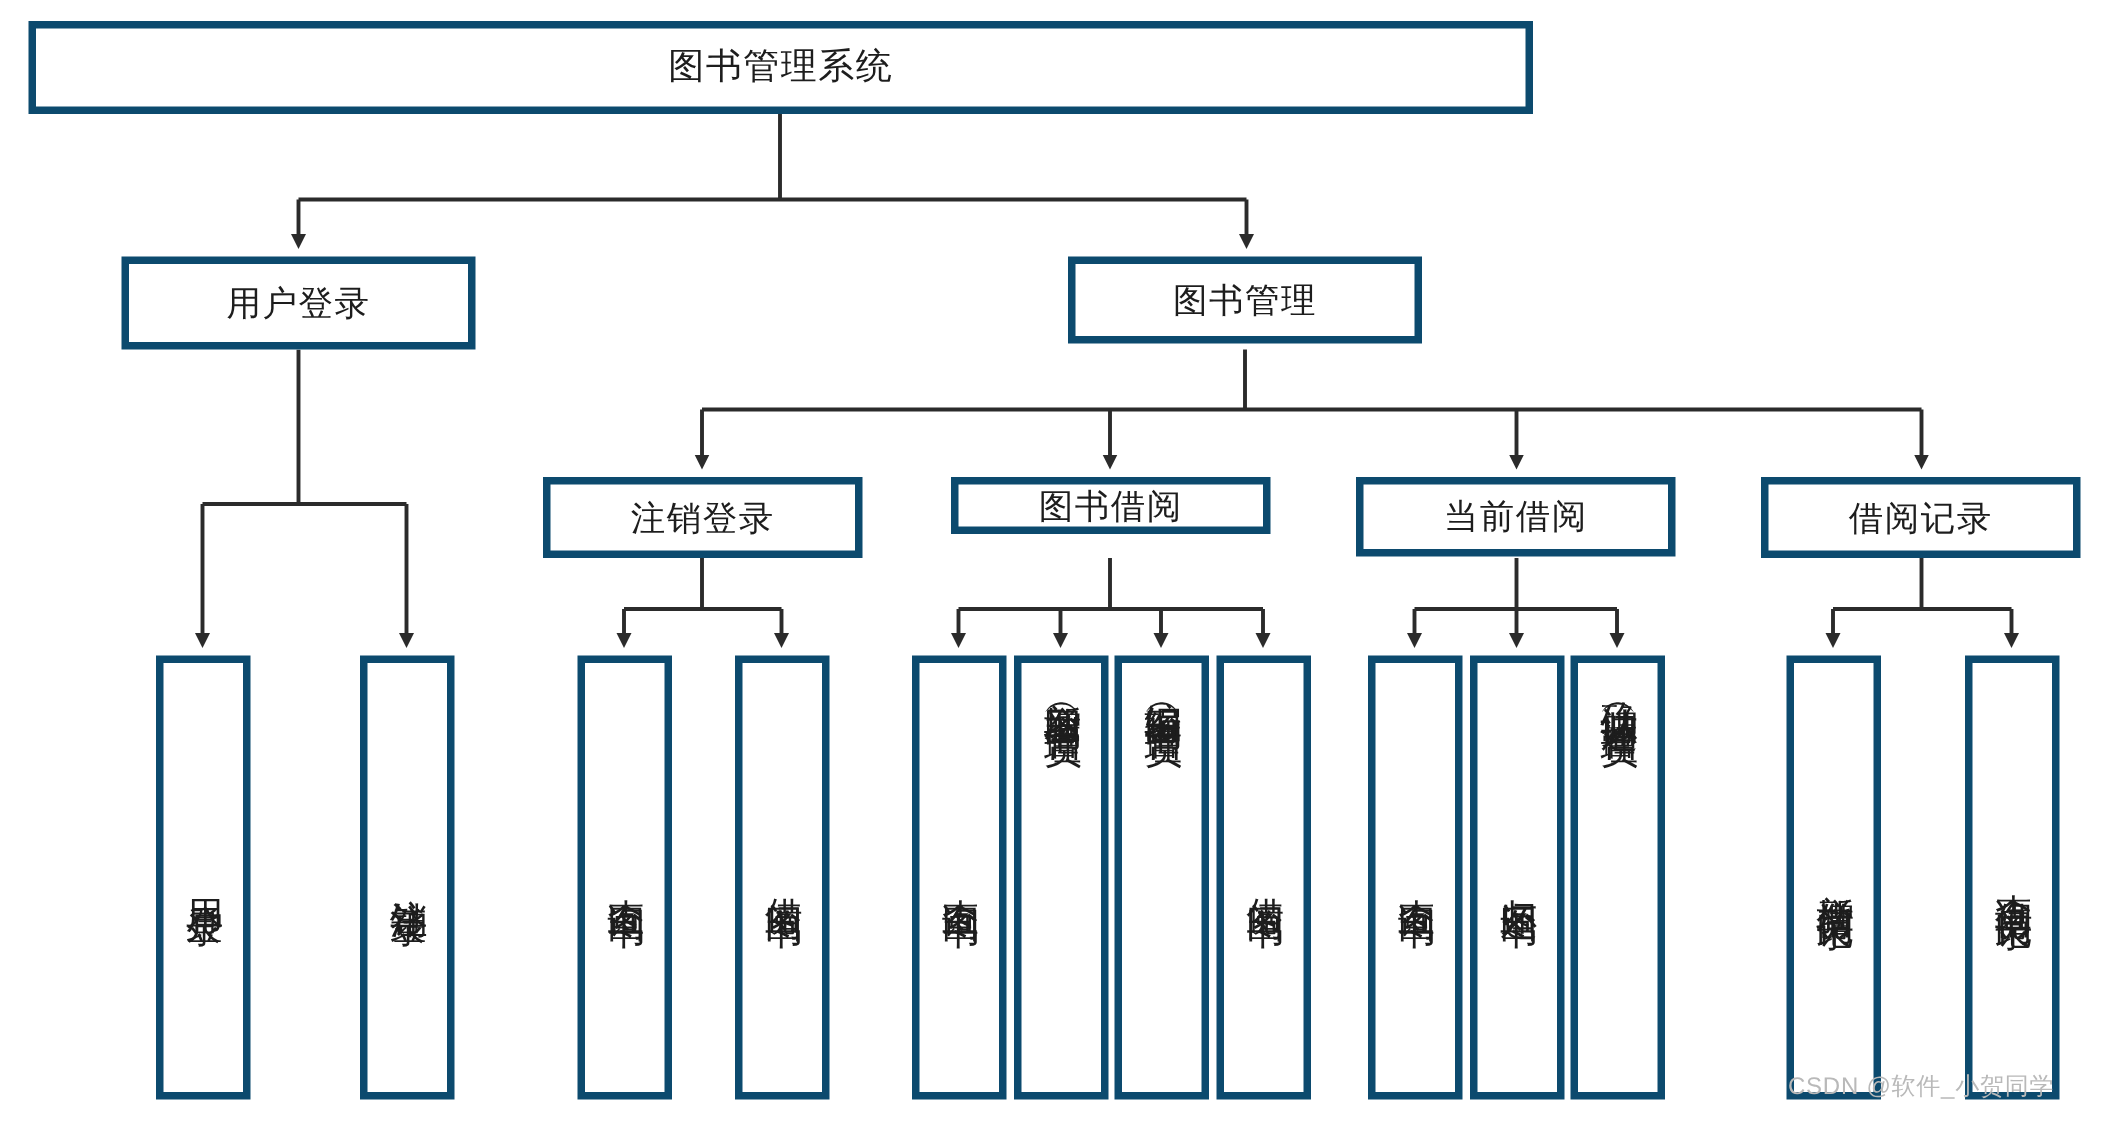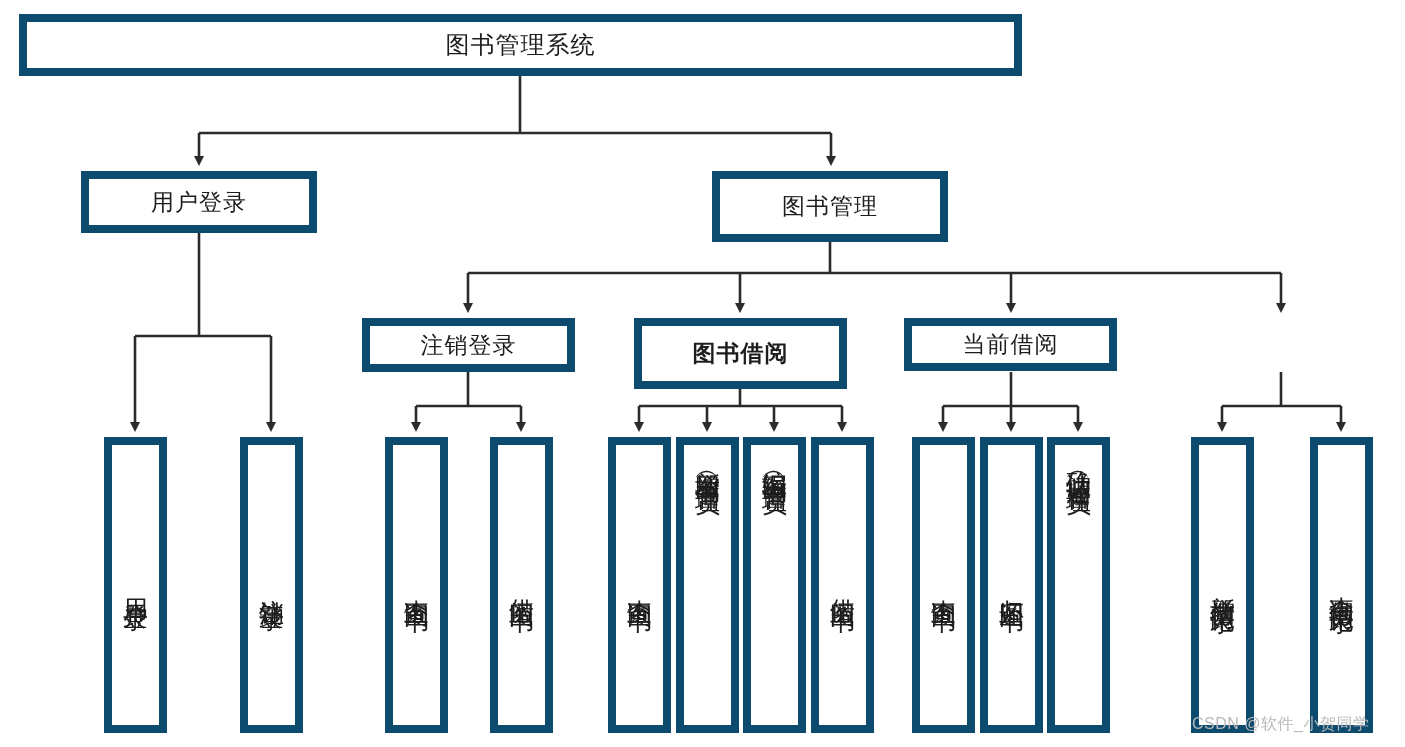--- a/index.html
+++ b/index.html
@@ -23,21 +23,21 @@
     left: 0;
     top: 0;
     width: 1405px;
     height: 747px;
     pointer-events: none;
   }
   .node {
     position: absolute;
     box-sizing: border-box;
     background: #ffffff;
-    border: 8px solid #0c4a6e;
+    border: 5px solid #0c4a6e;
     display: flex;
     align-items: center;
     justify-content: center;
     z-index: 2;
   }
   .node-label {
     color: #1d1d1d;
     text-align: center;
     line-height: 1.15;
     white-space: nowrap;
@@ -132,36 +132,39 @@
   </svg>
 
   <div class="node horiz root" style="left:19px; top:14px; width:1003px; height:62px;">
     <span class="node-label">图书管理系统</span>
   </div>
 
   <div class="node horiz" style="left:81px; top:171px; width:236px; height:62px;">
     <span class="node-label">用户登录</span>
   </div>
 
-  <div class="node horiz" style="left:712px; top:171px; width:236px; height:71px;">
+  <div class="node horiz" style="left:712px; top:171px; width:236px; height:58px;">
     <span class="node-label">图书管理</span>
   </div>
 
   <div class="node horiz" style="left:362px; top:318px; width:213px; height:54px;">
     <span class="node-label">注销登录</span>
   </div>
 
-  <div class="node horiz" style="left:634px; top:318px; width:213px; height:71px;font-weight:bold;">
+  <div class="node horiz" style="left:634px; top:318px; width:213px; height:38px;">
     <span class="node-label">图书借阅</span>
   </div>
 
   <div class="node horiz" style="left:904px; top:318px; width:213px; height:53px;">
     <span class="node-label">当前借阅</span>
   </div>
 
+  <div class="node horiz" style="left:1174px; top:318px; width:213px; height:54px;">
+    <span class="node-label">借阅记录</span>
+  </div>
 
   <div class="node vert" style="left:104px; top:437px; width:63px; height:296px;">
     <span class="node-label">用户登录</span>
   </div>
 
   <div class="node vert" style="left:240px; top:437px; width:63px; height:296px;">
     <span class="node-label">注销登录</span>
   </div>
 
   <div class="node vert" style="left:385px; top:437px; width:63px; height:296px;">

